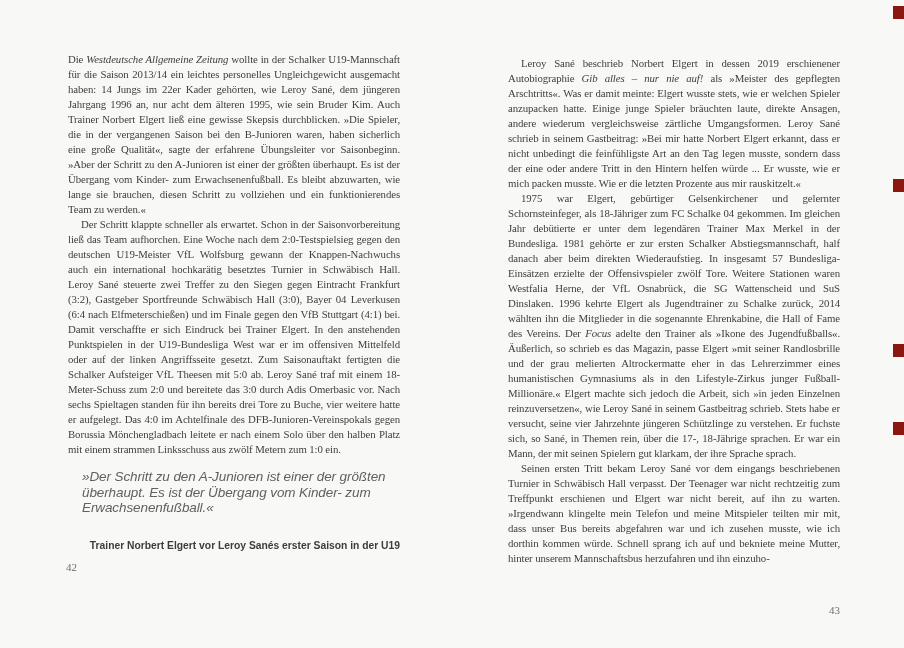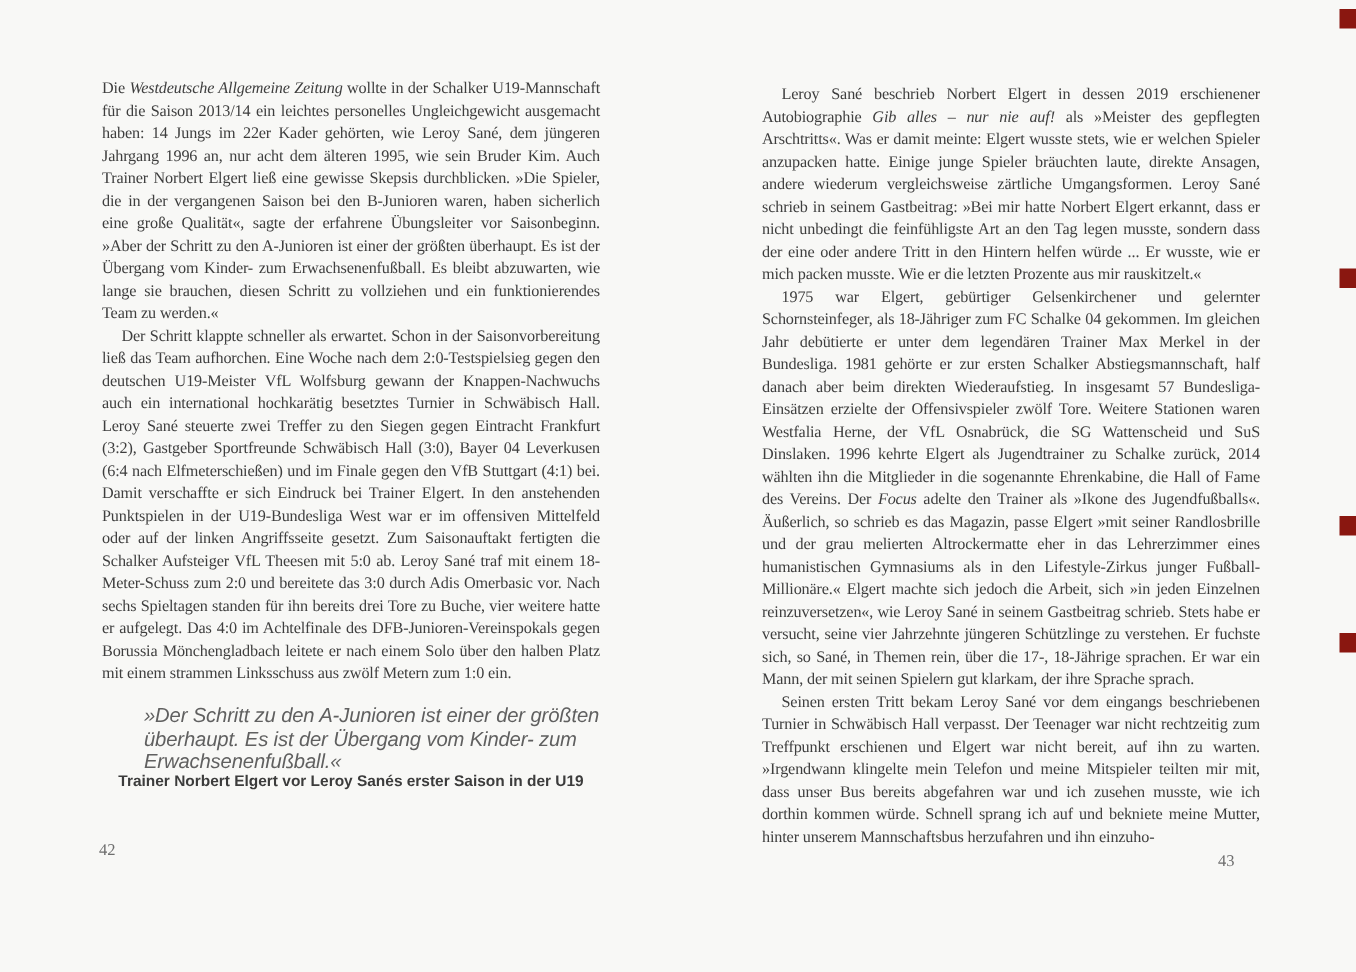--- a/index.html
+++ b/index.html
@@ -26,46 +26,46 @@
     font-size: 10.8px;
     line-height: 15px;
     letter-spacing: -0.1px;
     color: #3e3e3e;
     text-align: justify;
     hyphens: auto;
     -webkit-hyphens: auto;
   }
   .body-text .para.indent { text-indent: 13px; }
   .quote {
-    margin: 12px 0 0 28px;
+    margin: 12px 0 0 14px;
     width: 316px;
     font-family: "Liberation Sans", sans-serif;
     font-style: italic;
     font-size: 13.5px;
     line-height: 15.5px;
     letter-spacing: -0.1px;
     color: #606060;
   }
   .quote-attr {
-    margin-top: 0;
+    margin-top: 24px;
     font-family: "Liberation Sans", sans-serif;
     font-weight: bold;
     font-size: 10.3px;
     line-height: 12px;
     color: #3c3c3c;
-    text-align: center;
+    text-align: right;
   }
   .pagenum {
     position: absolute;
     font-size: 11px;
     color: #6e6e6e;
     font-family: "Liberation Serif", serif;
   }
   .pagenum-left  { left: 66px;  top: 561px; }
-  .pagenum-right { left: 812px; top: 568px; width: 28px; text-align: left; }
+  .pagenum-right { left: 812px; top: 604px; width: 28px; text-align: right; }
   .edge-marker {
     position: absolute;
     right: 0;
     width: 11px;
     height: 13px;
   }
   i { font-style: italic; }
 </style>
 </head>
 <body>

